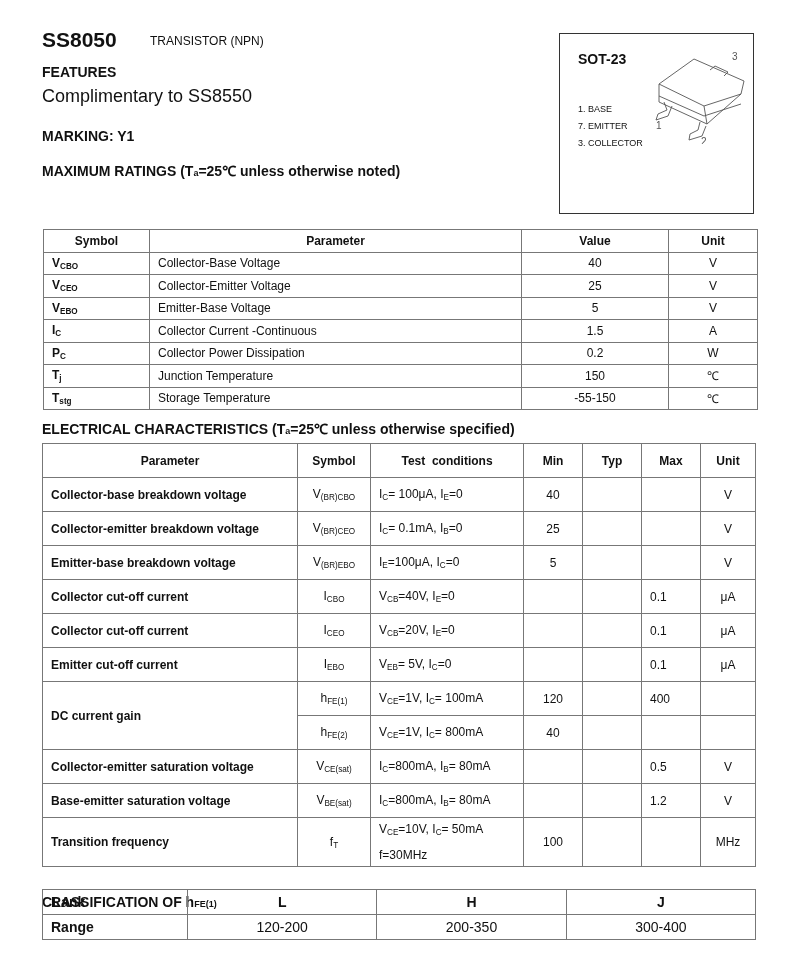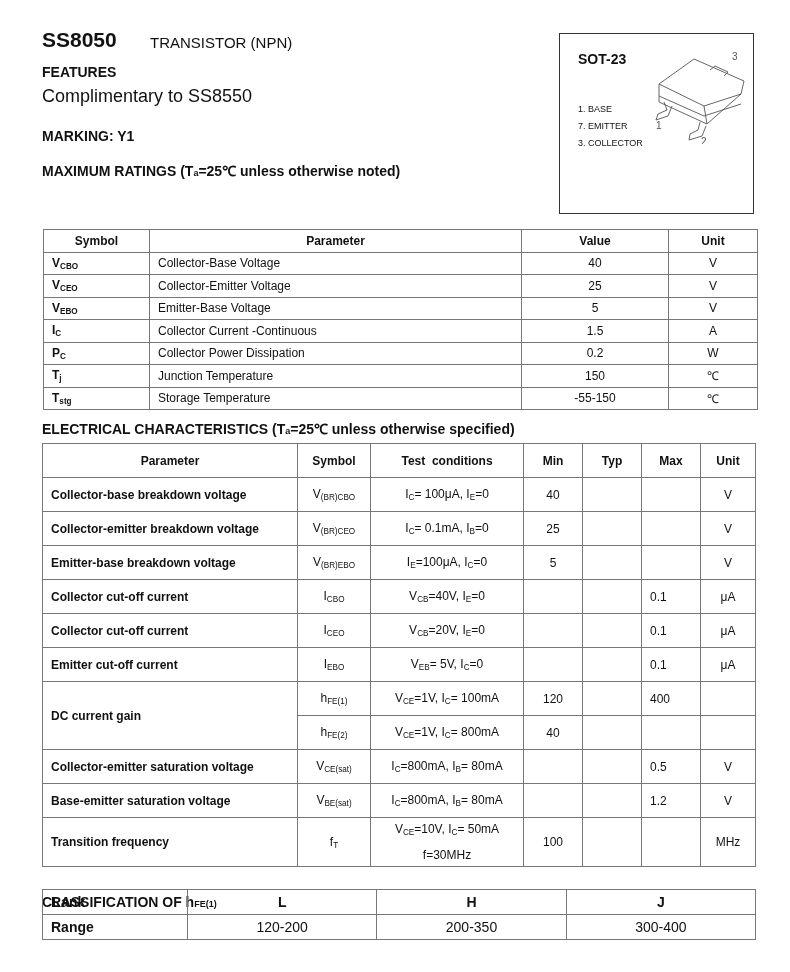--- a/index.html
+++ b/index.html
@@ -1,20 +1,20 @@
 <!DOCTYPE html>
 <html><head>
 <meta charset="utf-8">
 <style>
   html, body { margin: 0; padding: 0; background: #ffffff; }
   body { width: 790px; height: 972px; position: relative; overflow: hidden;
          font-family: "Liberation Sans", sans-serif; color: #111; }
   .abs { position: absolute; }
   .title { left: 42px; top: 28px; font-size: 21px; font-weight: bold; }
-  .subtitle { left: 150px; top: 34px; font-size: 15px; }
+  .subtitle { left: 150px; top: 34px; font-size: 12px; }
   .h-features { left: 42px; top: 64px; font-size: 14px; font-weight: bold; }
   .features-text { left: 42px; top: 86px; font-size: 18px; }
   .marking { left: 42px; top: 128px; font-size: 14px; font-weight: bold; }
   .maxr { left: 42px; top: 161px; font-size: 14px; font-weight: bold; }
   .elec { left: 42px; top: 419px; font-size: 14px; font-weight: bold; }
   .cls { left: 42px; top: 871px; font-size: 14px; font-weight: bold; margin-top: 23px; }
   .small-sub { font-size: 9px; font-weight: bold; }
   .sub { font-size: 0.68em; vertical-align: -0.25em; }
 
   .pkg { left: 559px; top: 33px; width: 195px; height: 181px; border: 1.5px solid #333; box-sizing: border-box; }
@@ -31,21 +31,21 @@
   .t1 .c-sym { width: 89px; font-weight: bold; }
   .t1 .c-par { width: 355px; }
   .t1 .c-val { width: 130px; text-align: center; }
   .t1 .c-unit { text-align: center; }
 
   .t2 { left: 42px; top: 443px; width: 714px; }
   .t2 th { height: 33px; }
   .t2 td { height: 33px; }
   .t2 .c-par { width: 238px; font-weight: bold; text-align: left; }
   .t2 .c-sym { width: 56px; text-align: center; }
-  .t2 .c-cond { width: 136px; text-align: center; }
+  .t2 .c-cond { width: 136px; text-align: left; }
   .t2 .c-min { width: 42px; text-align: center; }
   .t2 .c-typ { width: 42px; text-align: center; }
   .t2 .c-max { width: 42px; }
   .t2 .c-unit { text-align: center; }
   .t2 .tall td { height: 48px; }
   .t2 .cond2 { line-height: 22px; }
 
   .t3 { left: 42px; top: 889px; width: 714px; }
   .t3 td { height: 24px; font-size: 14px; text-align: center; }
   .t3 td.lbl { text-align: left; font-weight: bold; width: 128px; }

